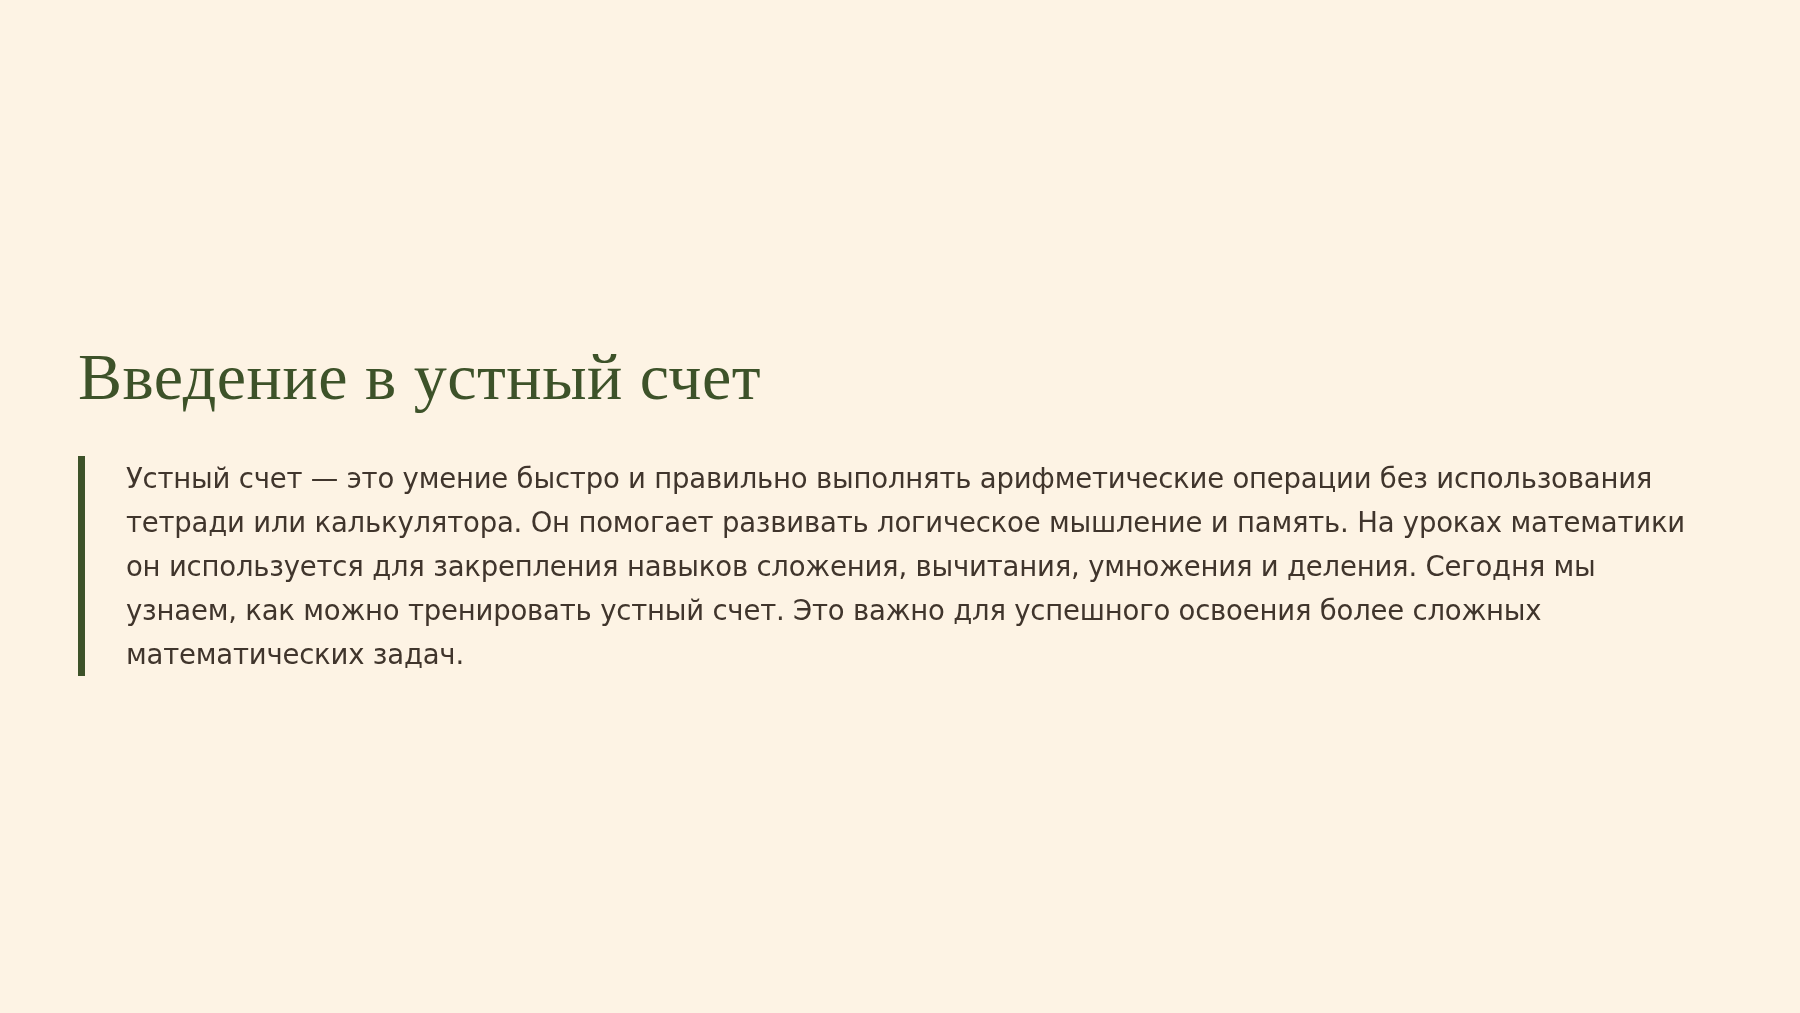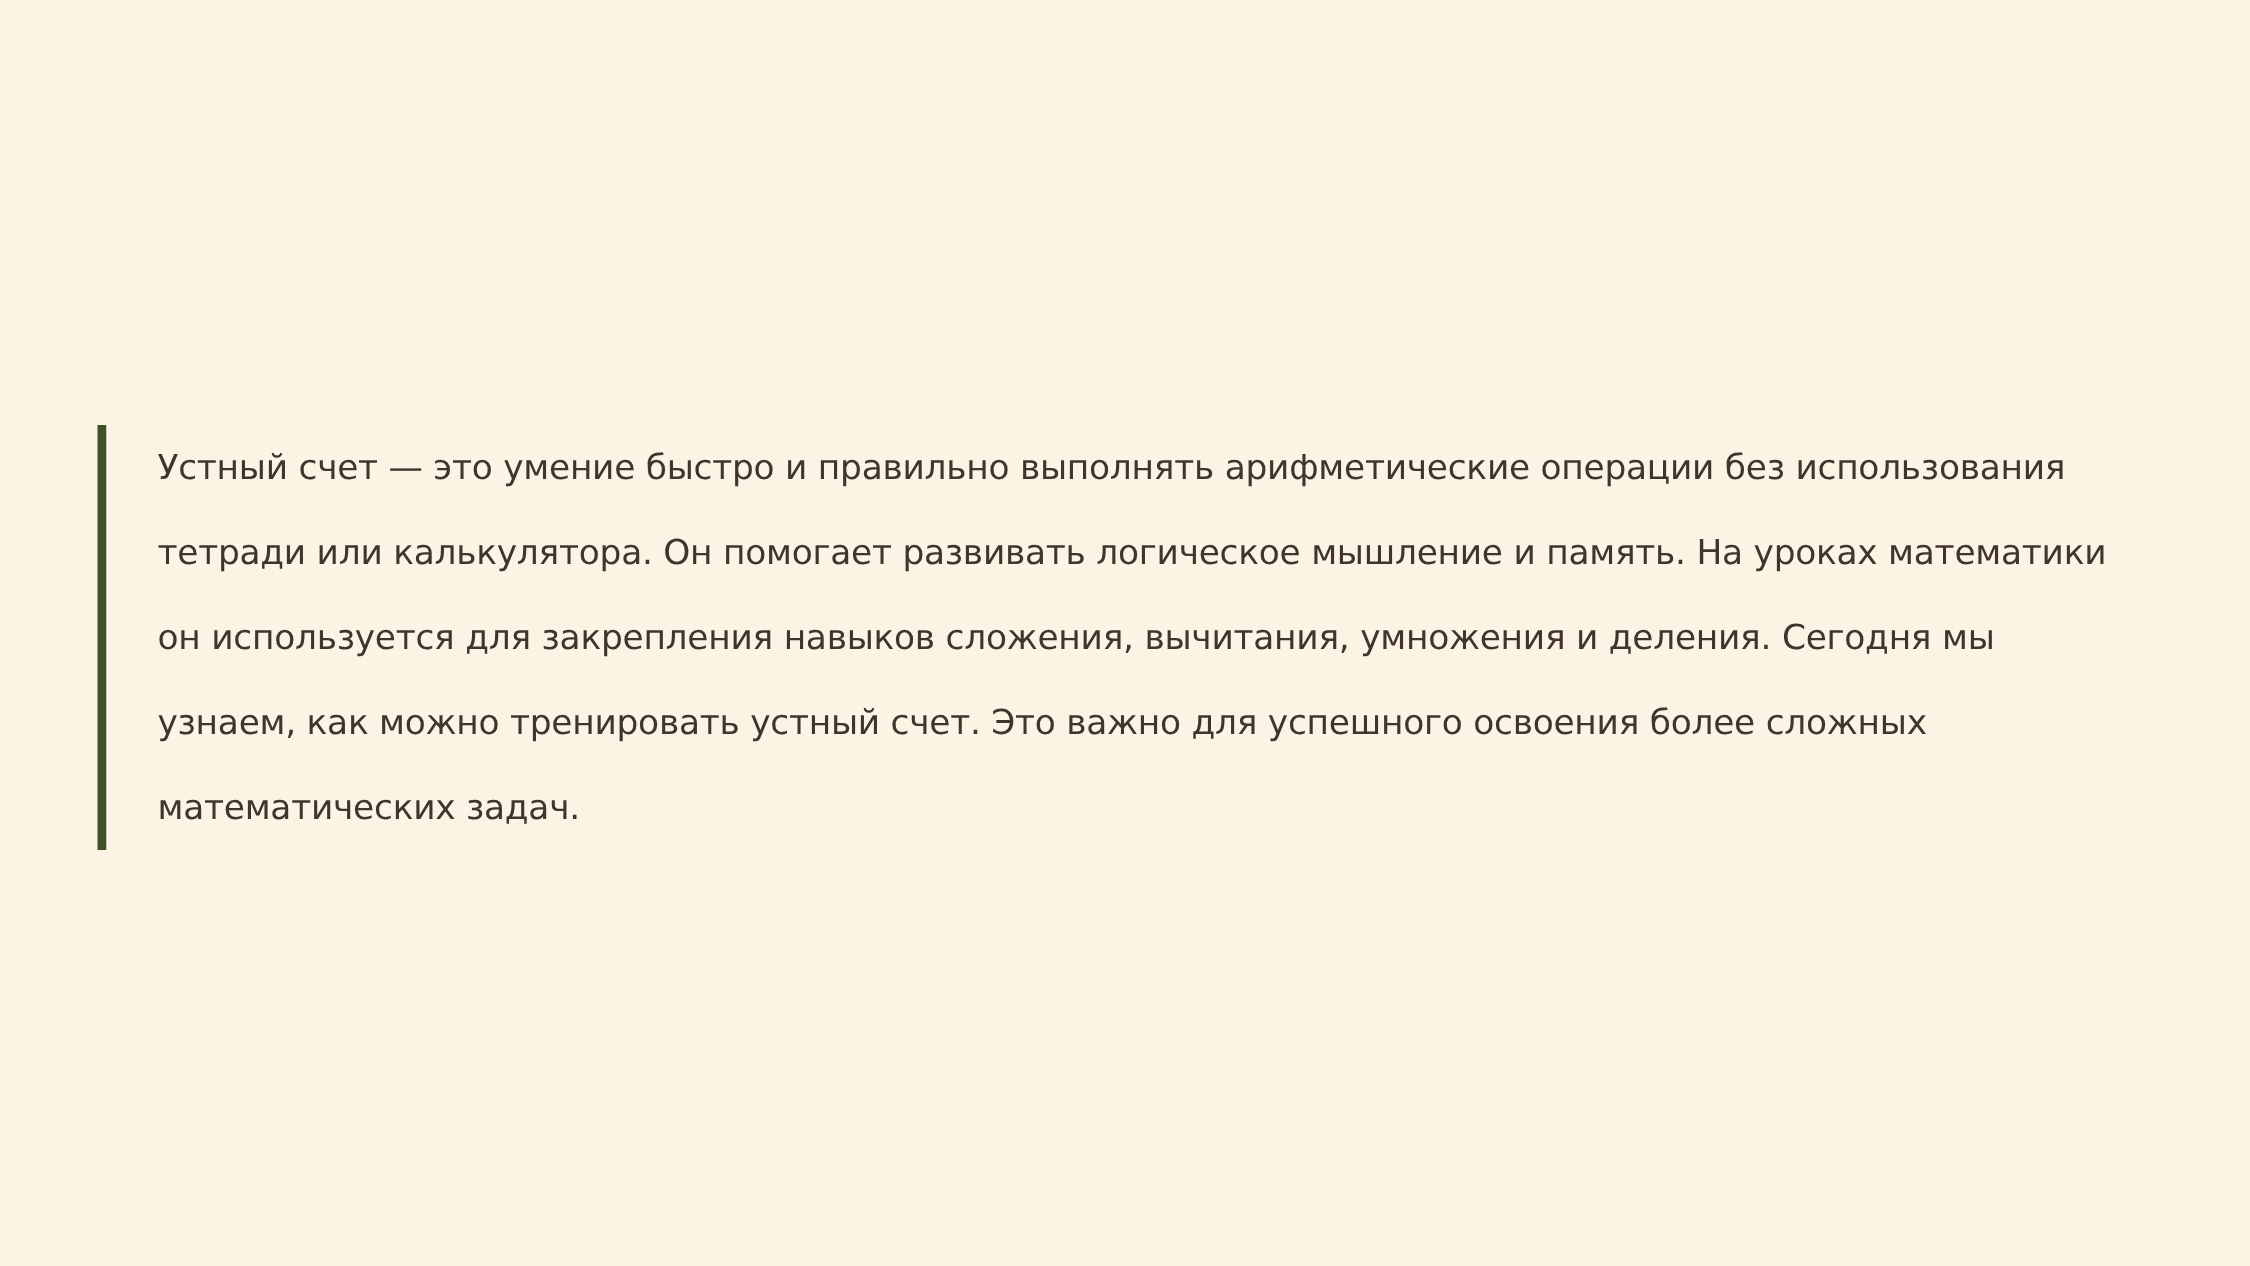--- a/index.html
+++ b/index.html
@@ -54,34 +54,35 @@
     border-radius: 0;
     margin-right: 41px;
   }
 
   .body-text {
     flex: 1 1 auto;
     margin: 0;
     padding: 0;
     font-family: "DejaVu Sans", "Liberation Sans", sans-serif;
     font-size: 27.5px;
-    line-height: 68px;
+    line-height: 44px;
     font-weight: 400;
     color: #40352c;
     letter-spacing: -0.2px;
     text-align: left;
     max-width: 1560px;
   }
 </style>
 </head>
 <body>
 
 <div class="slide">
   <div class="slide-content">
 
+    <h1 class="slide-title">Введение в устный счет</h1>
 
     <div class="body-block">
       <div class="accent-bar"></div>
       <p class="body-text">Устный счет — это умение быстро и правильно выполнять арифметические операции без использования тетради или калькулятора. Он помогает развивать логическое мышление и память. На уроках математики он используется для закрепления навыков сложения, вычитания, умножения и деления. Сегодня мы узнаем, как можно тренировать устный счет. Это важно для успешного освоения более сложных математических задач.</p>
     </div>
 
   </div>
 </div>
 
 </body></html>

